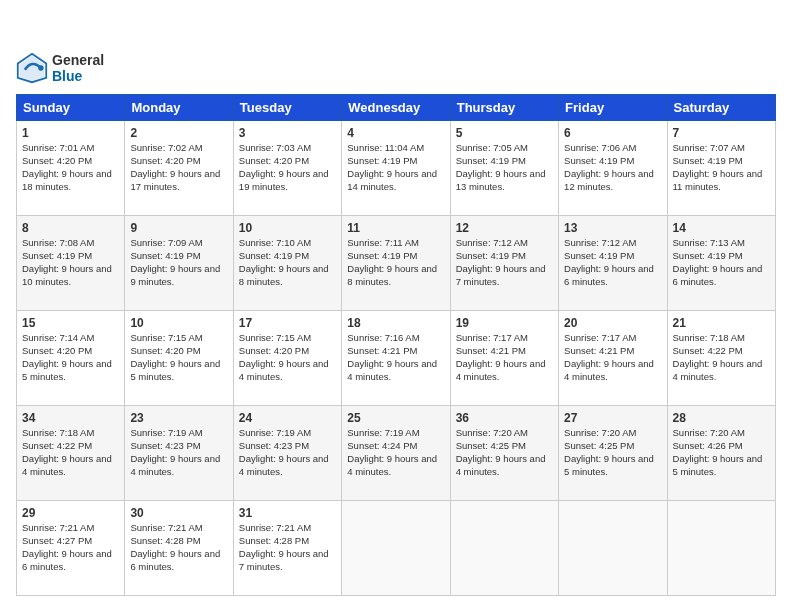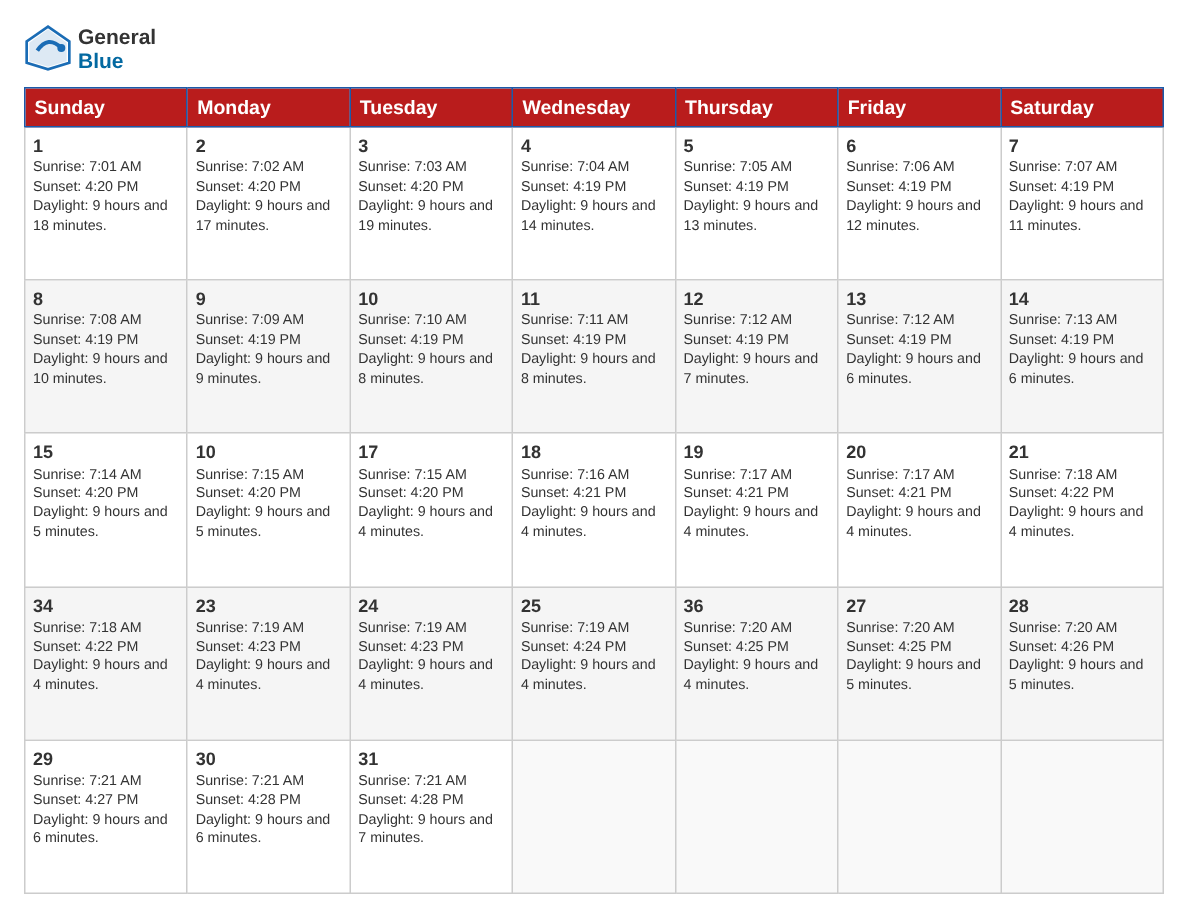--- a/index.html
+++ b/index.html
@@ -15,20 +15,21 @@
       height: 612px;
       padding: 16px;
       display: flex;
       flex-direction: column;
     }
     .header {
       display: flex;
       justify-content: space-between;
       align-items: flex-start;
       margin-bottom: 10px;
+      margin-top: 36px;
     }
     .logo {
       display: flex;
       align-items: center;
       gap: 4px;
     }
     .logo-icon {
       width: 32px;
       height: 32px;
     }
@@ -45,21 +46,21 @@
       color: #555;
     }
     .calendar {
       flex: 1;
       border: 1px solid #ccc;
       border-collapse: collapse;
       width: 100%;
       table-layout: fixed;
     }
     .calendar th {
-      background: #b91c1c;
+      background: #1d4ed8;
       color: #fff;
       text-align: left;
       padding: 5px 6px;
       font-size: 13px;
       font-weight: bold;
       border: 1px solid #1a5aaa;
     }
     .calendar td {
       border: 1px solid #ccc;
       vertical-align: top;
@@ -115,21 +116,21 @@
           <th>Thursday</th>
           <th>Friday</th>
           <th>Saturday</th>
         </tr>
     </thead>
     <tbody id="cal-body">
         <tr>
           <td><span class="day-num">1</span><span>Sunrise: 7:01 AM</span><br><span>Sunset: 4:20 PM</span><br><span>Daylight: 9 hours and 18 minutes.</span></td>
           <td><span class="day-num">2</span><span>Sunrise: 7:02 AM</span><br><span>Sunset: 4:20 PM</span><br><span>Daylight: 9 hours and 17 minutes.</span></td>
           <td><span class="day-num">3</span><span>Sunrise: 7:03 AM</span><br><span>Sunset: 4:20 PM</span><br><span>Daylight: 9 hours and 19 minutes.</span></td>
-          <td><span class="day-num">4</span><span>Sunrise: 7:04 AM</span><br><span>Sunset: 4:19 PM</span><br><span>Daylight: 9 hours and 14 minutes.</span></td>
+          <td><span class="day-num">4</span><span>Sunrise: 11:04 AM</span><br><span>Sunset: 4:19 PM</span><br><span>Daylight: 9 hours and 14 minutes.</span></td>
           <td><span class="day-num">5</span><span>Sunrise: 7:05 AM</span><br><span>Sunset: 4:19 PM</span><br><span>Daylight: 9 hours and 13 minutes.</span></td>
           <td><span class="day-num">6</span><span>Sunrise: 7:06 AM</span><br><span>Sunset: 4:19 PM</span><br><span>Daylight: 9 hours and 12 minutes.</span></td>
           <td><span class="day-num">7</span><span>Sunrise: 7:07 AM</span><br><span>Sunset: 4:19 PM</span><br><span>Daylight: 9 hours and 11 minutes.</span></td>
         </tr>
         <tr>
           <td><span class="day-num">8</span><span>Sunrise: 7:08 AM</span><br><span>Sunset: 4:19 PM</span><br><span>Daylight: 9 hours and 10 minutes.</span></td>
           <td><span class="day-num">9</span><span>Sunrise: 7:09 AM</span><br><span>Sunset: 4:19 PM</span><br><span>Daylight: 9 hours and 9 minutes.</span></td>
           <td><span class="day-num">10</span><span>Sunrise: 7:10 AM</span><br><span>Sunset: 4:19 PM</span><br><span>Daylight: 9 hours and 8 minutes.</span></td>
           <td><span class="day-num">11</span><span>Sunrise: 7:11 AM</span><br><span>Sunset: 4:19 PM</span><br><span>Daylight: 9 hours and 8 minutes.</span></td>
           <td><span class="day-num">12</span><span>Sunrise: 7:12 AM</span><br><span>Sunset: 4:19 PM</span><br><span>Daylight: 9 hours and 7 minutes.</span></td>

